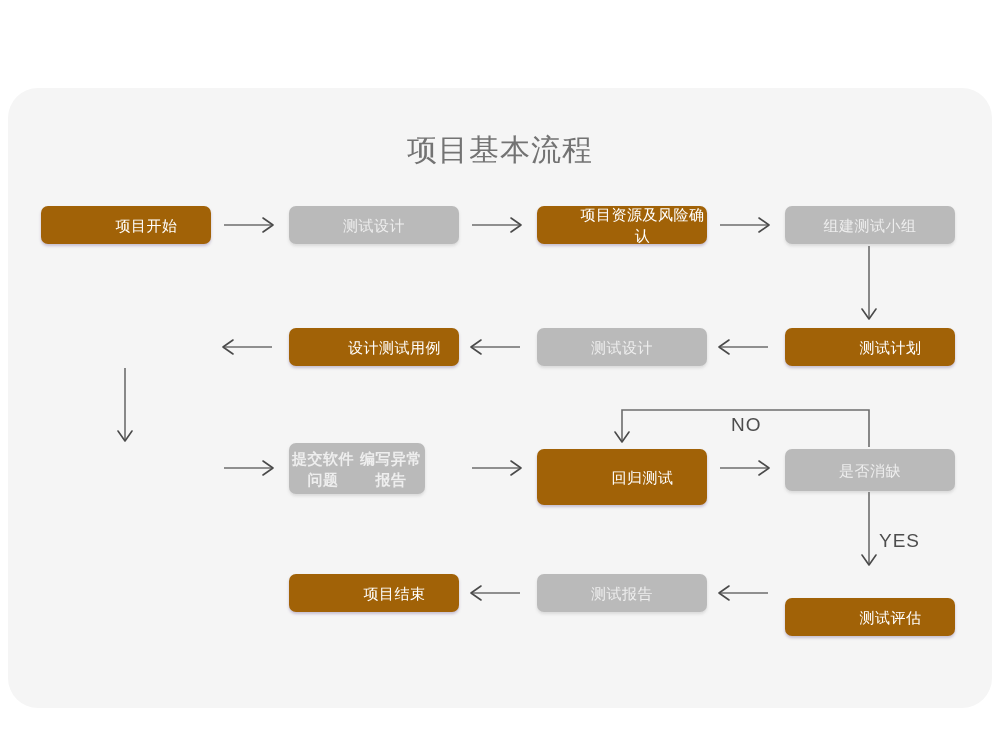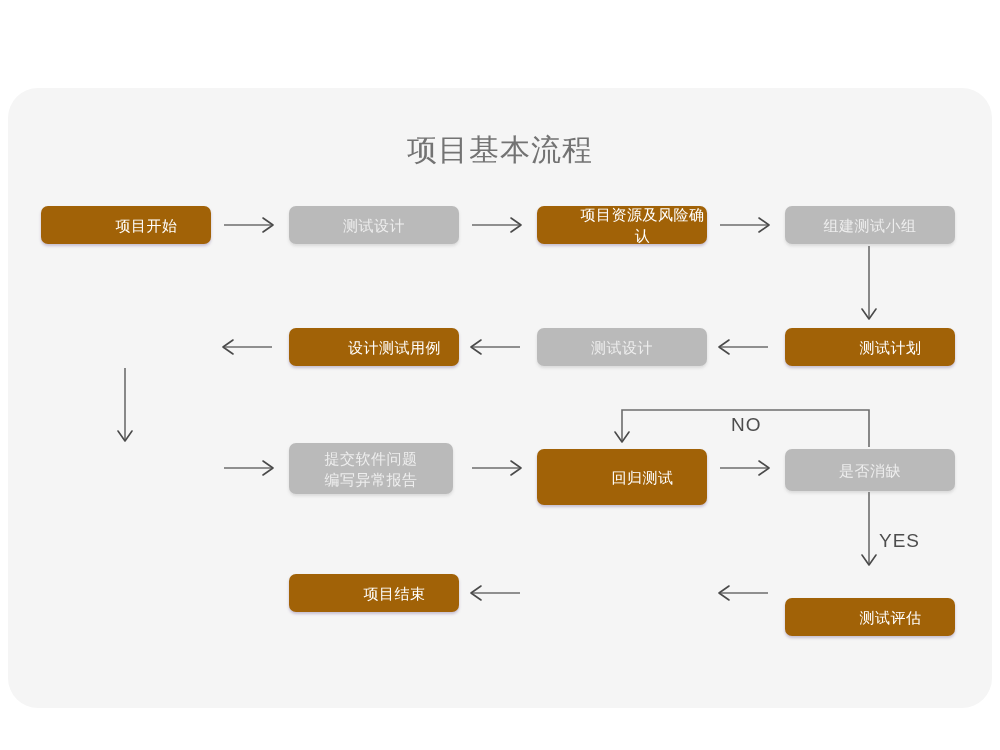--- a/index.html
+++ b/index.html
@@ -194,27 +194,28 @@
   <div class="node gray" style="left:785px; top:206px; width:170px; height:38px;">组建测试小组</div>
 
   <div class="node purple" style="left:785px; top:328px; width:170px; height:38px;">测试计划</div>
 
   <div class="node gray" style="left:537px; top:328px; width:170px; height:38px;">测试设计</div>
 
   <div class="node purple" style="left:289px; top:328px; width:170px; height:38px;">设计测试用例</div>
 
 
 
-  <div class="node gray" style="left:289px; top:443px; width:164px; height:51px; flex-direction:column;">
+  <div class="node gray" style="left:289px; top:443px; width:136px; height:51px; flex-direction:row;font-weight:bold;">
     <span>提交软件问题</span>
     <span>编写异常报告</span>
   </div>
 
   <div class="node purple" style="left:537px; top:449px; width:170px; height:56px;">回归测试</div>
 
   <div class="node gray" style="left:785px; top:449px; width:170px; height:42px;">是否消缺</div>
 
   <div class="node purple" style="left:785px; top:598px; width:170px; height:38px;">测试评估</div>
 
+  <div class="node gray" style="left:537px; top:574px; width:170px; height:38px;">测试报告</div>
 
   <div class="node purple" style="left:289px; top:574px; width:170px; height:38px;">项目结束</div>
 
 </div>
 
 </body></html>

